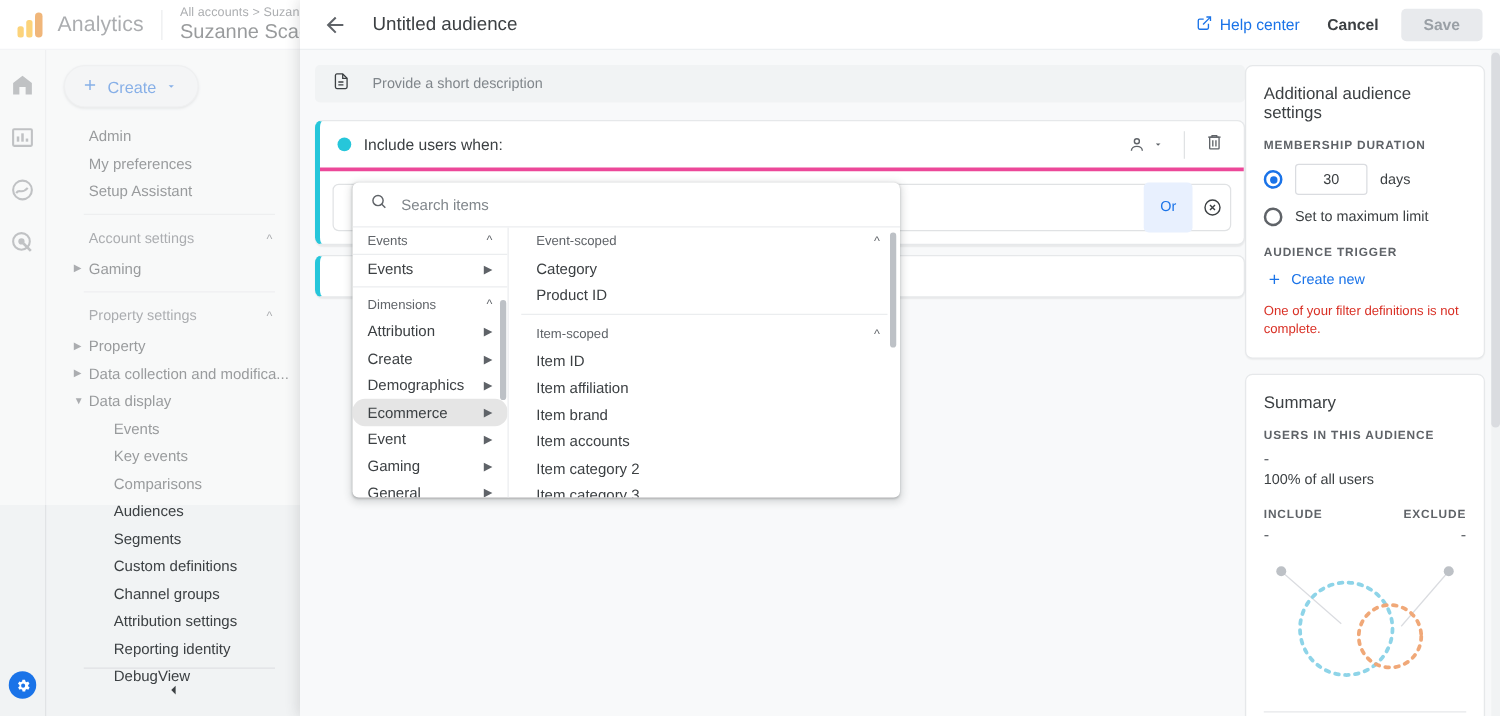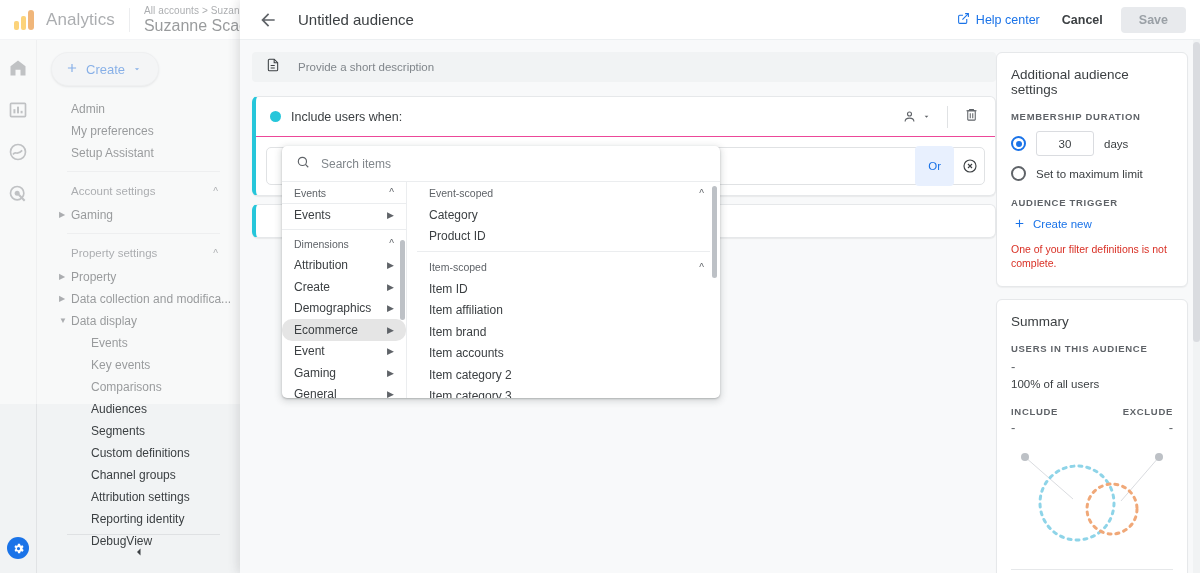--- a/index.html
+++ b/index.html
@@ -112,21 +112,21 @@
   }
   .desc-placeholder { font-size:11.5px; color:#80868b; }
 
   .cond-card {
     background:#fff; border:1px solid #e6e8ea; border-radius:6px;
     border-left:4px solid #26C6DA; position:relative; margin-bottom:6px;
     box-shadow:0 1px 1px rgba(60,64,67,.08);
   }
   .cond-head {
     height:40px; display:flex; align-items:center; padding:0 8px 0 14px;
-    border-bottom:1px solid #ec4899;
+    border-bottom:3px solid #ec4899;
   }
   .dot { width:11px;height:11px;border-radius:50%;background:#26C6DA; margin-right:10px; flex:none;}
   .cond-label { font-size:12.5px; color:#3c4043; flex:1; }
   .scope-btn { display:flex; align-items:center; gap:5px; color:#5f6368; padding:0 8px; }
   .v-sep { width:1px; height:22px; background:#e0e2e4; margin:0 8px; }
   .trash-btn { padding:0 8px; color:#5f6368; }
 
   .cond-body { padding:10px; min-height:58px; position:relative; }
   .filter-row {
     border:1px solid #e0e2e4; border-radius:5px; height:38px;

